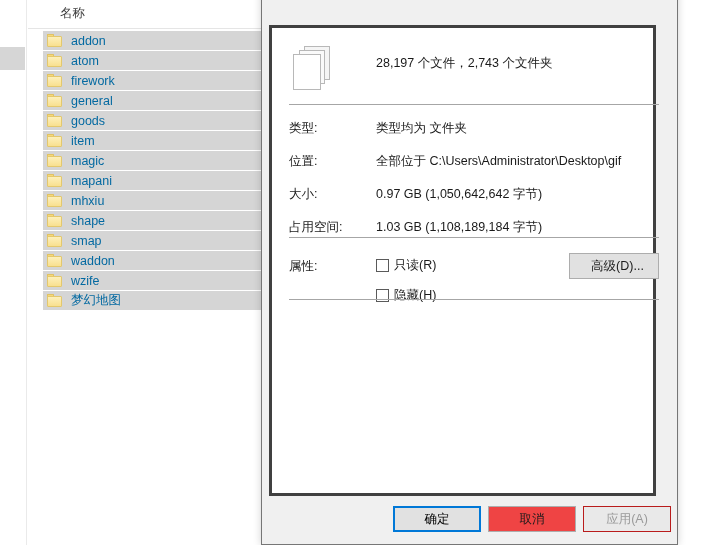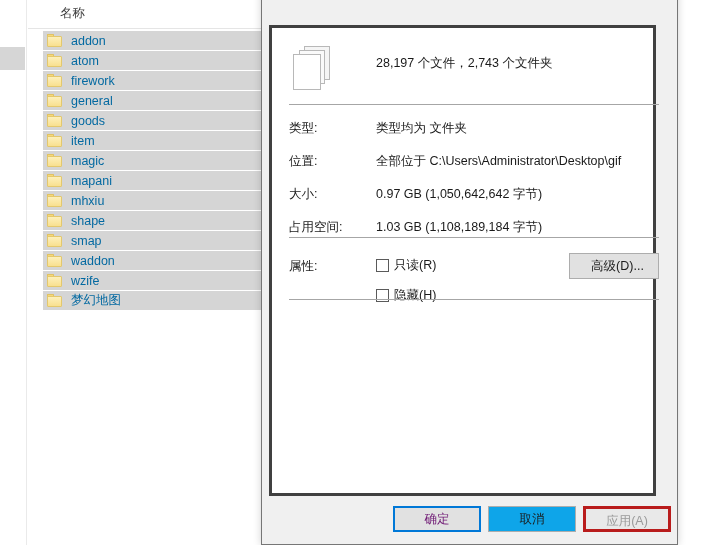--- a/index.html
+++ b/index.html
@@ -280,33 +280,33 @@
     font-size: 12.5px;
     line-height: 24px;
     text-align: center;
     user-select: none;
     cursor: default;
   }
   #btn-ok {
     left: 131px;
     background: #e1e1e1;
     border: 2px solid #0078d7;
-    color: #701a75;
+    color: #000000;
     line-height: 22px;
   }
   #btn-cancel {
     left: 226px;
-    background: #0ea5e9;
+    background: #ef4444;
     border: 1px solid #adadad;
     color: #1a1a1a;
   }
   #btn-apply {
     left: 321px;
     background: #e9e9e9;
-    border: 3px solid #b91c1c;
+    border: 1px solid #b91c1c;
     color: #9a9a9a;
   }
 </style>
 </head>
 <body>
 
 <div id="explorer">
 
   <div id="nav-pane-block"></div>
   <div id="nav-divider"></div>

